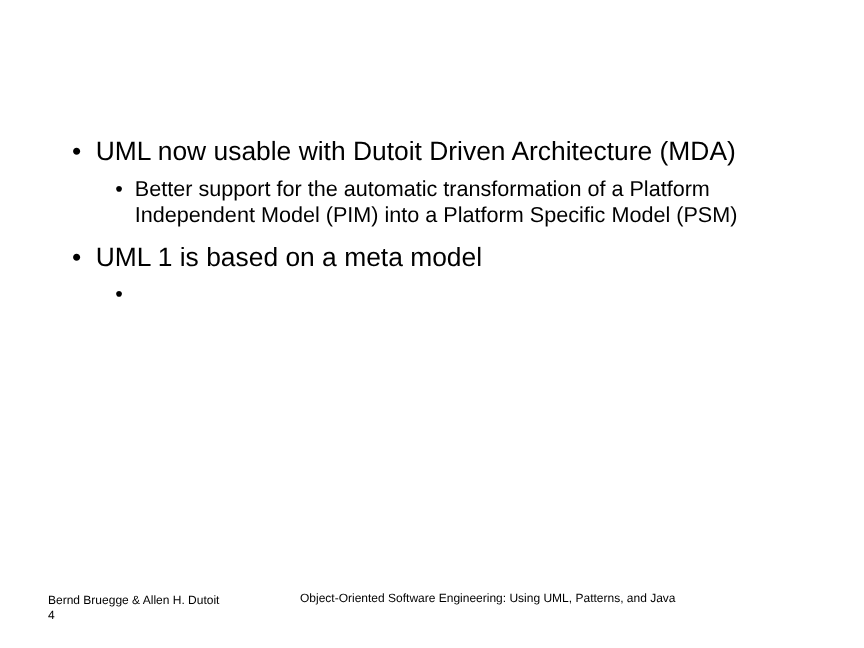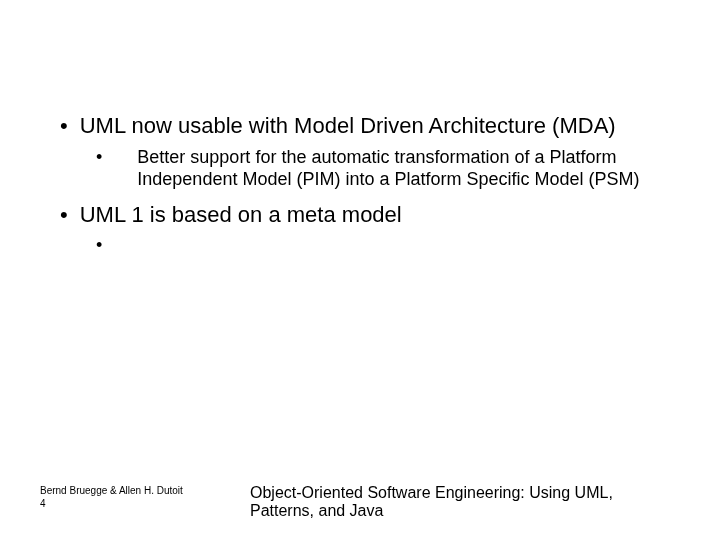--- a/index.html
+++ b/index.html
@@ -50,52 +50,51 @@
       font-size: 18px;
       color: #000;
       margin-right: 10px;
       line-height: 1.25;
       flex-shrink: 0;
     }
     .bullet-level2 .bullet-text {
       font-size: 18px;
       color: #000;
       line-height: 1.25;
-      margin-left: 25px;
     }
     .footer {
       position: absolute;
       bottom: 20px;
       left: 40px;
       right: 40px;
       display: flex;
       align-items: flex-start;
     }
     .footer-left {
       font-size: 10px;
       color: #000;
       line-height: 1.3;
       flex: 0 0 auto;
       width: 210px;
     }
     .footer-center {
-      font-size: 16px;
+      font-size: 10px;
       color: #000;
       text-align: left;
       flex: 1;
       margin-left: 0;
     }
   </style>
 </head>
 <body>
 
 <div class="slide-content">
   <div class="bullet-level1">
     <span class="bullet-marker">•</span>
-    <span class="bullet-text">UML now usable with Model Driven Architecture (MDA)</span>
+    <span class="bullet-text">UML now usable with Dutoit Driven Architecture (MDA)</span>
   </div>
   <div class="bullet-level2">
     <span class="bullet-marker">•</span>
     <span class="bullet-text">Better support for the automatic transformation of a Platform Independent Model (PIM) into a Platform Specific Model (PSM)</span>
   </div>
   <div class="bullet-level1" style="margin-top: 6px;">
     <span class="bullet-marker">•</span>
     <span class="bullet-text">UML 1 is based on a meta model</span>
   </div>
   <div class="bullet-level2">

